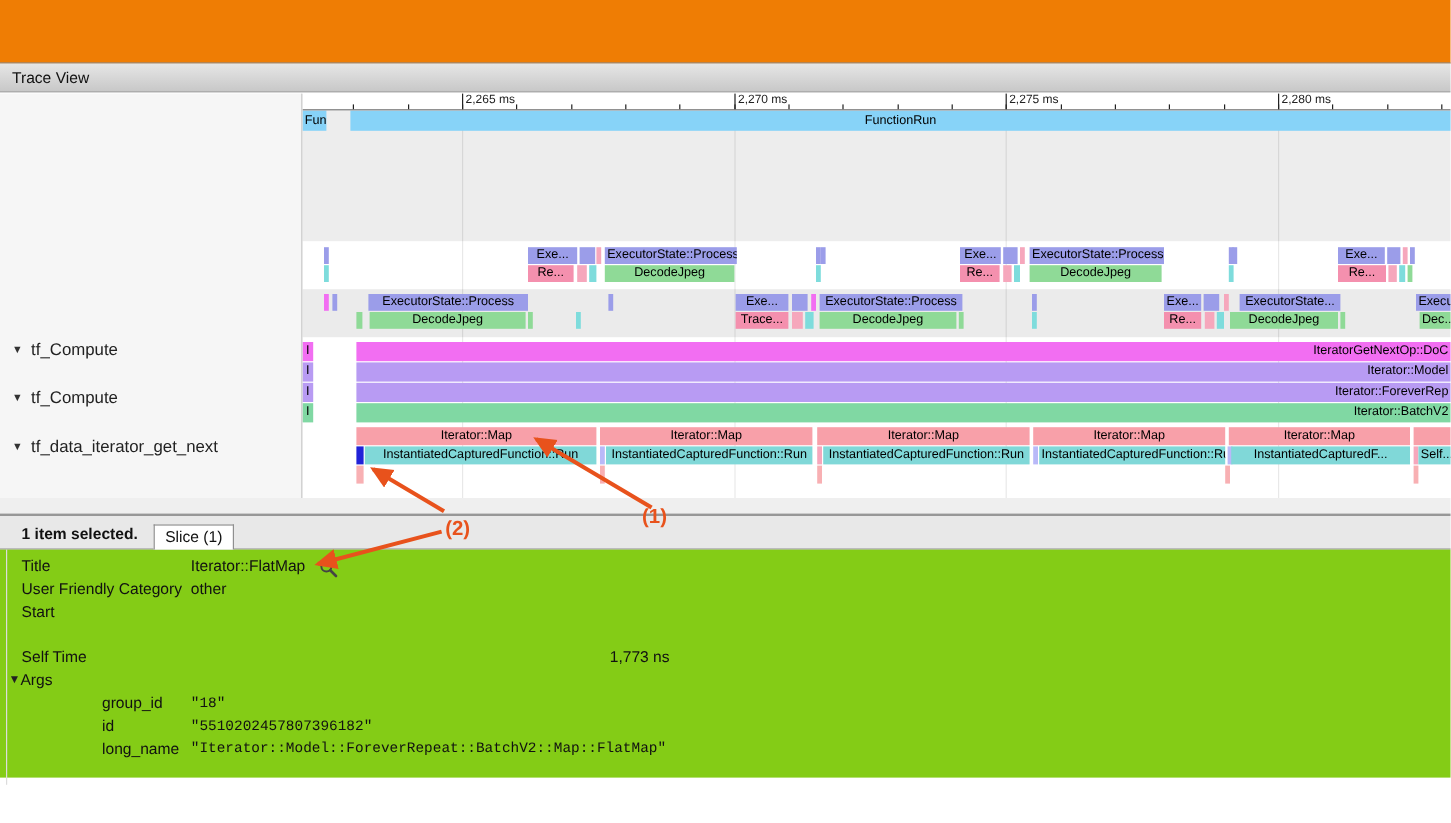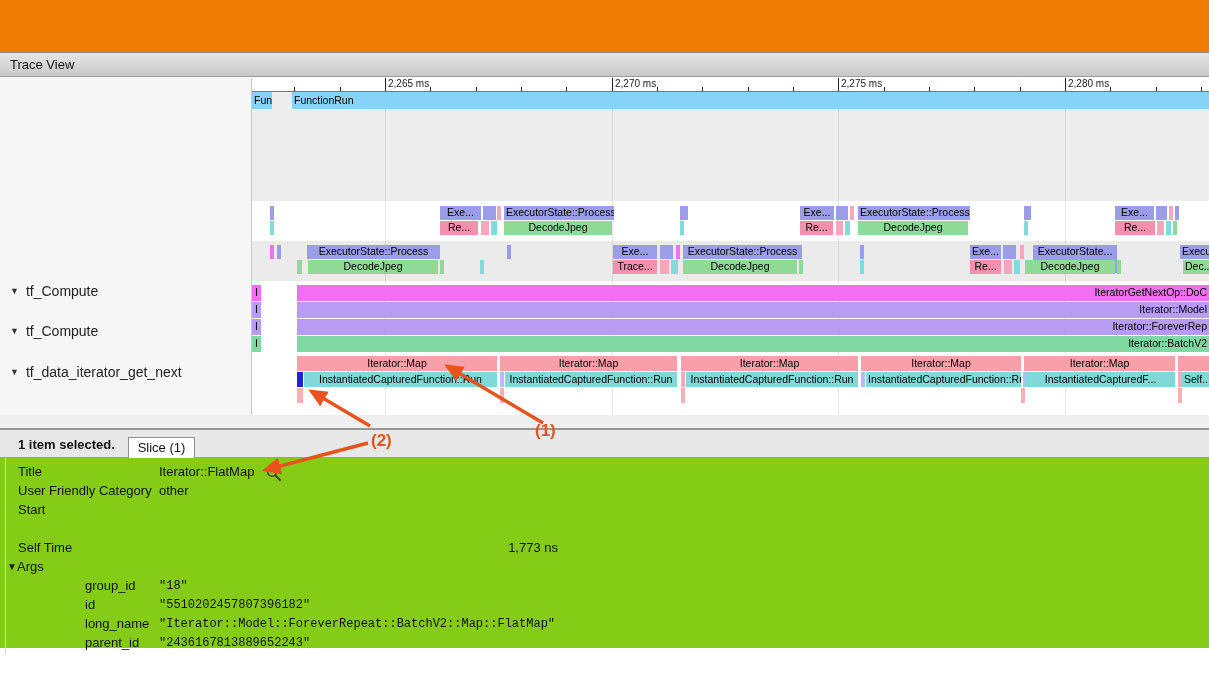--- a/index.html
+++ b/index.html
@@ -54,21 +54,21 @@
   </div>
 
   <div id="timeline">
       <div class="grayzone" style="top: 92px; height: 109px; background: rgb(237, 237, 237);"></div>
       <div class="grayzone" style="top: 241px; height: 40px; background: rgb(235, 235, 235);"></div>
       <div class="gridline" style="left: 385px;"></div>
       <div class="gridline" style="left: 612px;"></div>
       <div class="gridline" style="left: 838px;"></div>
       <div class="gridline" style="left: 1065px;"></div>
       <div class="bar" style="left: 252px; top: 92px; width: 20px; height: 17px; background: rgb(135, 211, 248); line-height: 16px; text-align: left;">Fun</div>
-      <div class="bar" style="left: 292px; top: 92px; width: 917px; height: 17px; background: rgb(135, 211, 248); line-height: 16px; text-align: left;">FunctionRun</div>
+      <div class="bar" style="left: 292px; top: 92px; width: 917px; height: 17px; background: rgb(135, 211, 248); line-height: 16px; text-align: center;">FunctionRun</div>
       <div class="bar" style="left: 270px; top: 206px; width: 2px; height: 14px; background: rgb(155, 157, 233); line-height: 13px;"></div>
       <div class="bar" style="left: 440px; top: 206px; width: 41px; height: 14px; background: rgb(155, 157, 233); line-height: 13px;">Exe...</div>
       <div class="bar" style="left: 483px; top: 206px; width: 13px; height: 14px; background: rgb(155, 157, 233); line-height: 13px;"></div>
       <div class="bar" style="left: 497px; top: 206px; width: 3px; height: 14px; background: rgb(246, 167, 188); line-height: 13px;"></div>
       <div class="bar" style="left: 504px; top: 206px; width: 110px; height: 14px; background: rgb(155, 157, 233); line-height: 13px;">ExecutorState::Process</div>
       <div class="bar" style="left: 680px; top: 206px; width: 2px; height: 14px; background: rgb(155, 157, 233); line-height: 13px;"></div>
       <div class="bar" style="left: 684px; top: 206px; width: 2px; height: 14px; background: rgb(155, 157, 233); line-height: 13px;"></div>
       <div class="bar" style="left: 800px; top: 206px; width: 34px; height: 14px; background: rgb(155, 157, 233); line-height: 13px;">Exe...</div>
       <div class="bar" style="left: 836px; top: 206px; width: 12px; height: 14px; background: rgb(155, 157, 233); line-height: 13px;"></div>
       <div class="bar" style="left: 850px; top: 206px; width: 3px; height: 14px; background: rgb(246, 167, 188); line-height: 13px;"></div>
@@ -99,21 +99,21 @@
       <div class="bar" style="left: 307px; top: 245px; width: 133px; height: 14px; background: rgb(155, 157, 233); line-height: 13px;">ExecutorState::Process</div>
       <div class="bar" style="left: 507px; top: 245px; width: 2px; height: 14px; background: rgb(155, 157, 233); line-height: 13px;"></div>
       <div class="bar" style="left: 613px; top: 245px; width: 44px; height: 14px; background: rgb(155, 157, 233); line-height: 13px;">Exe...</div>
       <div class="bar" style="left: 660px; top: 245px; width: 13px; height: 14px; background: rgb(155, 157, 233); line-height: 13px;"></div>
       <div class="bar" style="left: 676px; top: 245px; width: 3px; height: 14px; background: rgb(242, 110, 242); line-height: 13px;"></div>
       <div class="bar" style="left: 683px; top: 245px; width: 119px; height: 14px; background: rgb(155, 157, 233); line-height: 13px;">ExecutorState::Process</div>
       <div class="bar" style="left: 860px; top: 245px; width: 2px; height: 14px; background: rgb(155, 157, 233); line-height: 13px;"></div>
       <div class="bar" style="left: 970px; top: 245px; width: 31px; height: 14px; background: rgb(155, 157, 233); line-height: 13px;">Exe...</div>
       <div class="bar" style="left: 1003px; top: 245px; width: 13px; height: 14px; background: rgb(155, 157, 233); line-height: 13px;"></div>
       <div class="bar" style="left: 1020px; top: 245px; width: 3px; height: 14px; background: rgb(246, 167, 188); line-height: 13px;"></div>
-      <div class="bar" style="left: 1033px; top: 245px; width: 84px; height: 28px; background: rgb(155, 157, 233); line-height: 13px;">ExecutorState...</div>
+      <div class="bar" style="left: 1033px; top: 245px; width: 84px; height: 14px; background: rgb(155, 157, 233); line-height: 13px;">ExecutorState...</div>
       <div class="bar" style="left: 1180px; top: 245px; width: 29px; height: 14px; background: rgb(155, 157, 233); line-height: 13px; text-align: left;">Execut...</div>
       <div class="bar" style="left: 297px; top: 260px; width: 5px; height: 14px; background: rgb(143, 218, 151); line-height: 13px;"></div>
       <div class="bar" style="left: 308px; top: 260px; width: 130px; height: 14px; background: rgb(143, 218, 151); line-height: 13px;">DecodeJpeg</div>
       <div class="bar" style="left: 440px; top: 260px; width: 4px; height: 14px; background: rgb(143, 218, 151); line-height: 13px;"></div>
       <div class="bar" style="left: 480px; top: 260px; width: 3px; height: 14px; background: rgb(126, 220, 220); line-height: 13px;"></div>
       <div class="bar" style="left: 613px; top: 260px; width: 44px; height: 14px; background: rgb(244, 144, 174); line-height: 13px;">Trace...</div>
       <div class="bar" style="left: 660px; top: 260px; width: 9px; height: 14px; background: rgb(246, 167, 188); line-height: 13px;"></div>
       <div class="bar" style="left: 671px; top: 260px; width: 7px; height: 14px; background: rgb(126, 220, 220); line-height: 13px;"></div>
       <div class="bar" style="left: 683px; top: 260px; width: 114px; height: 14px; background: rgb(143, 218, 151); line-height: 13px;">DecodeJpeg</div>
       <div class="bar" style="left: 799px; top: 260px; width: 3px; height: 14px; background: rgb(143, 218, 151); line-height: 13px;"></div>
@@ -233,24 +233,20 @@
       <span class="d-mono">"18"</span>
     </div>
     <div class="d-row" style="top:139px">
       <span class="d-arglabel">id</span>
       <span class="d-mono">"5510202457807396182"</span>
     </div>
     <div class="d-row" style="top:158px">
       <span class="d-arglabel">long_name</span>
       <span class="d-mono">"Iterator::Model::ForeverRepeat::BatchV2::Map::FlatMap"</span>
     </div>
-    <div class="d-row" style="top:177px">
-      <span class="d-arglabel">parent_id</span>
-      <span class="d-mono">"2436167813889652243"</span>
-    </div>
   </div>
 
   <svg class="mag" width="16" height="16" viewBox="0 0 16 16">
     <circle cx="6" cy="6" r="4.2" fill="none" stroke="#444" stroke-width="1.6"></circle>
     <line x1="9.2" y1="9.2" x2="14" y2="14" stroke="#444" stroke-width="2.2" stroke-linecap="round"></line>
   </svg>
 
   <svg id="overlay" width="1209" height="686">
     <defs>
       <marker id="ah" markerWidth="6" markerHeight="6" refX="4.6" refY="2.5" orient="auto" markerUnits="strokeWidth">

